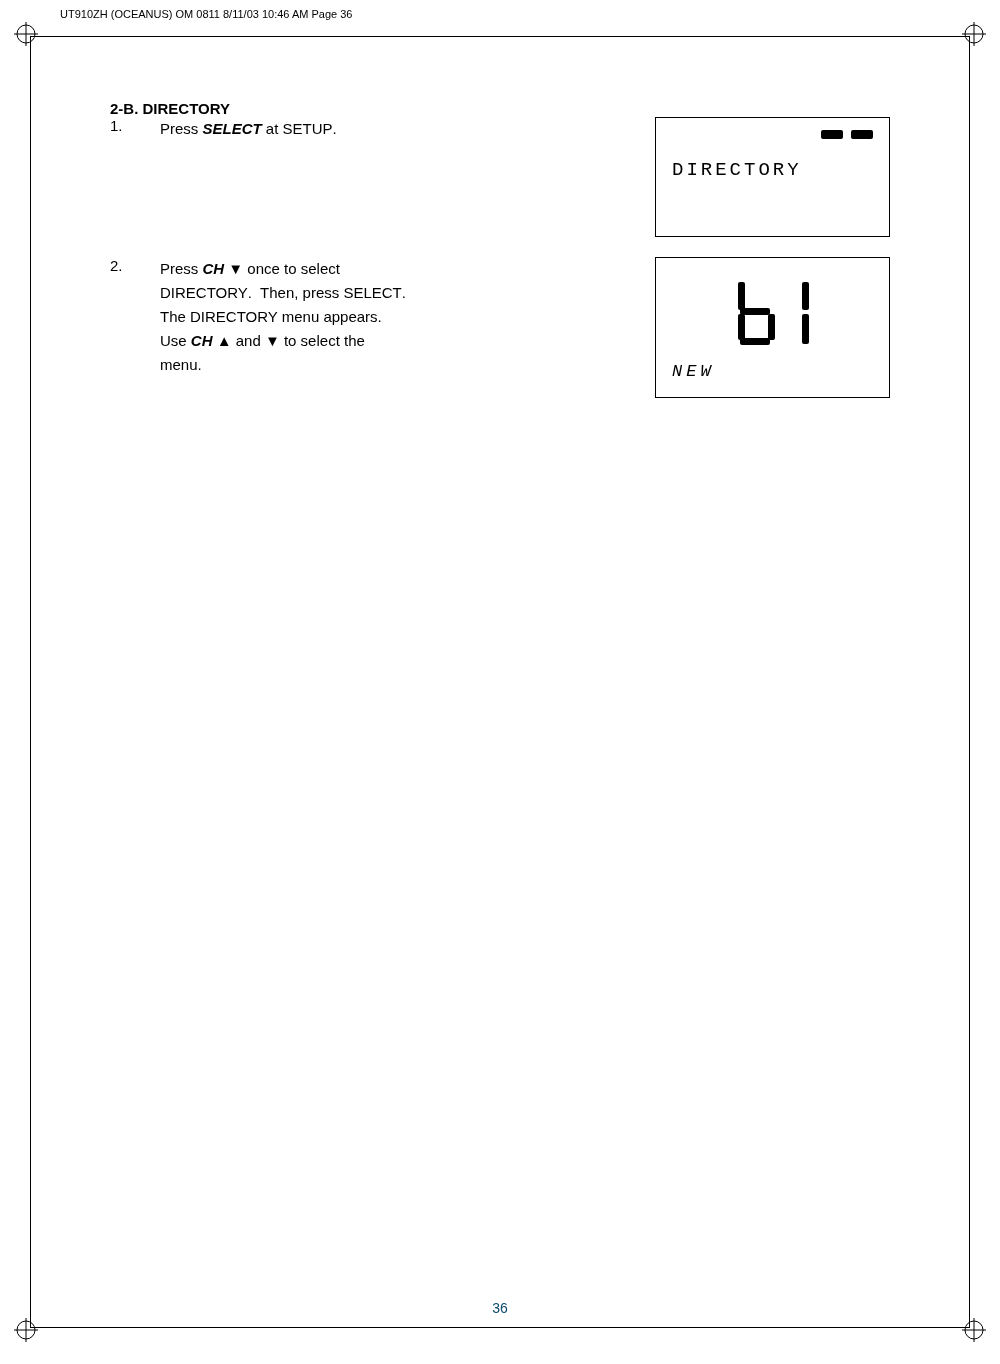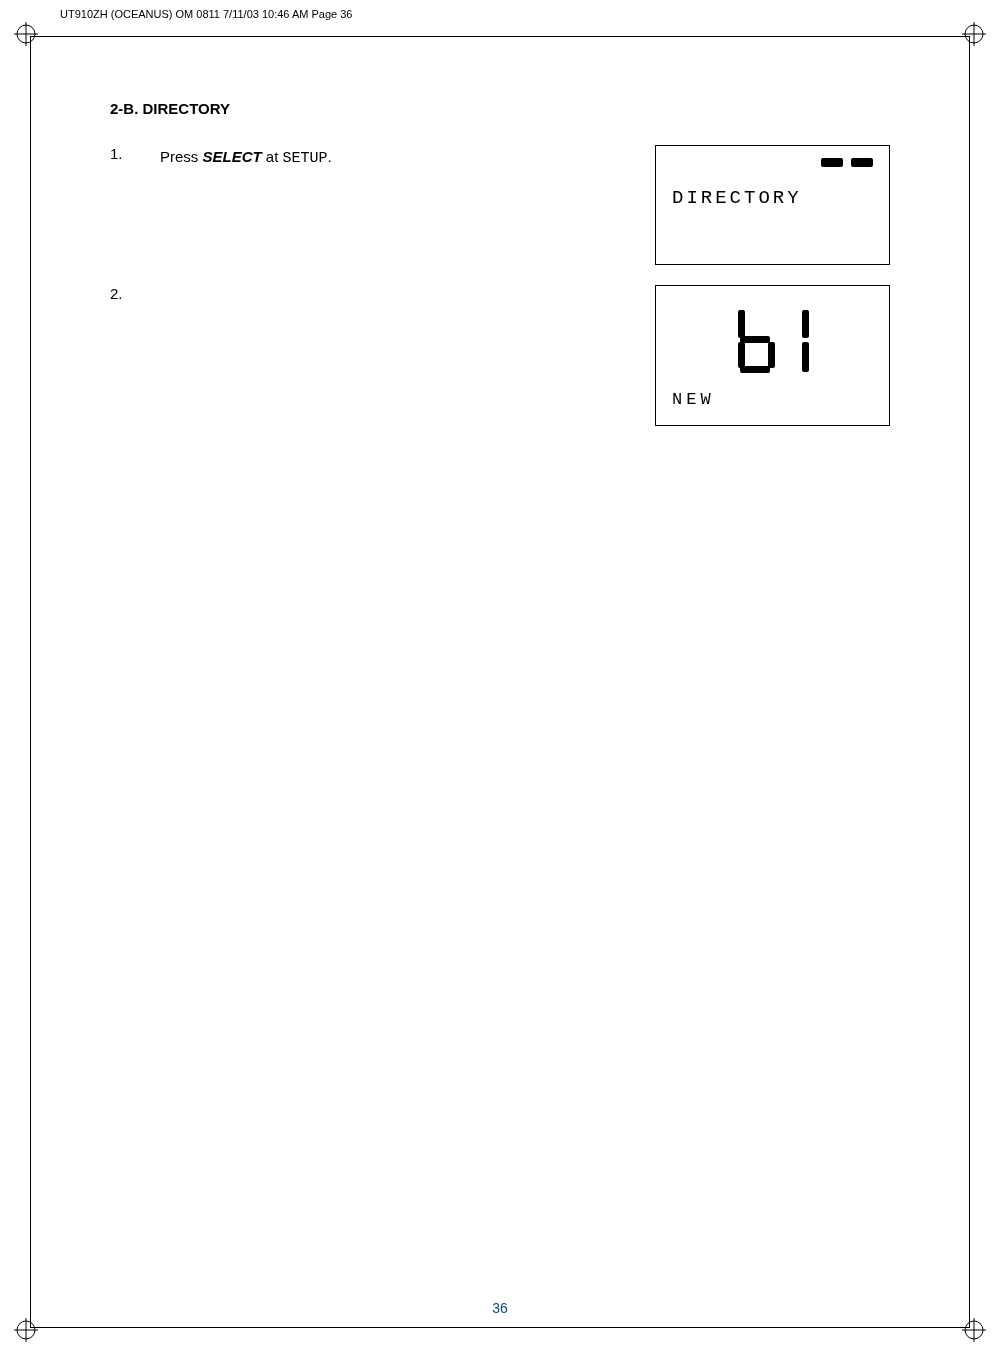--- a/index.html
+++ b/index.html
@@ -88,21 +88,21 @@
     .content {
       position: absolute;
       top: 100px;
       left: 110px;
       right: 110px;
     }
 
     .section-title {
       font-size: 15px;
       font-weight: bold;
-      margin-bottom: 28px;
+      margin-bottom: 0;
     }
 
     .section-body {
       font-size: 15px;
       line-height: 1.55;
       margin-bottom: 20px;
     }
 
     .step-number {
       min-width: 50px;
@@ -167,21 +167,21 @@
       border-radius: 2px;
     }
 
     
     .bold-italic {
       font-weight: bold;
       font-style: italic;
     }
 
     .monospace {
-      font-family: Liberation Mono, monospace;
+      font-family: Liberation Sans, sans-serif;
     }
 
     
     .step2-text {
       font-size: 15px;
       line-height: 1.6;
     }
   </style>
 </head>
 <body>
@@ -217,21 +217,21 @@
 
 <div class="reg-mark" style="bottom:22px; right:14px;">
   <svg viewBox="0 0 24 24">
       <circle cx="12" cy="12" r="9" fill="none" stroke="#000" stroke-width="1"></circle>
       <line x1="12" y1="0" x2="12" y2="24" stroke="#000" stroke-width="1"></line>
       <line x1="0" y1="12" x2="24" y2="12" stroke="#000" stroke-width="1"></line>
     </svg>
 </div>
 
 <div class="header">
-  <span>UT910ZH (OCEANUS)  OM 0811   7/11/03   10:46 AM   Page 36</span>
+  <span>UT910ZH (OCEANUS)  OM 0811   8/11/03   10:46 AM   Page 36</span>
 </div>
 
 <div class="content">
 
   <div class="section-title">2-B. DIRECTORY</div>
 
 
   <div class="step-row">
     <div class="step-left">
       <div style="display:flex; align-items:flex-start;">
@@ -249,20 +249,27 @@
         </div>
         <div class="lcd-text">DIRECTORY</div>
       </div>
     </div>
   </div>
 
   <div class="step-row" style="margin-top: 10px;">
     <div class="step-left">
       <div style="display:flex; align-items:flex-start;">
         <span class="step-number">2.</span>
+        <span class="step2-text">
+          Press <span class="bold-italic">CH ▼</span> once to select<br>
+          <span class="monospace">DIRECTORY</span>.&nbsp; Then, press <span class="monospace">SELECT</span>.<br>
+          The DIRECTORY menu appears.<br>
+          Use <span class="bold-italic">CH ▲</span> and <span class="bold-italic">▼</span> to select the<br>
+          menu.
+        </span>
       </div>
     </div>
     <div class="step-right">
       <div class="lcd-display">
 
         <div style="display:flex; justify-content:center; align-items:center; height:80px; gap:6px; margin-bottom:8px; margin-top: 4px;">
 
           <svg width="50" height="72" viewBox="0 0 50 72">
 
             <rect x="6" y="30" width="30" height="7" rx="2" fill="#000"></rect>
@@ -276,20 +283,20 @@
             <rect x="34" y="36" width="7" height="26" rx="2" fill="#000"></rect>
           </svg>
 
           <svg width="22" height="72" viewBox="0 0 22 72">
 
             <rect x="12" y="4" width="7" height="28" rx="2" fill="#000"></rect>
 
             <rect x="12" y="36" width="7" height="30" rx="2" fill="#000"></rect>
           </svg>
         </div>
-        <div class="lcd-text" style="font-size:17px; letter-spacing:4px;">NEW</div>
+        <div class="lcd-text" style="font-size:17px; letter-spacing:4px;font-style:italic;">NEW</div>
       </div>
     </div>
   </div>
 
 </div>
 
 <div class="page-number">36</div>
 
 </body></html>

